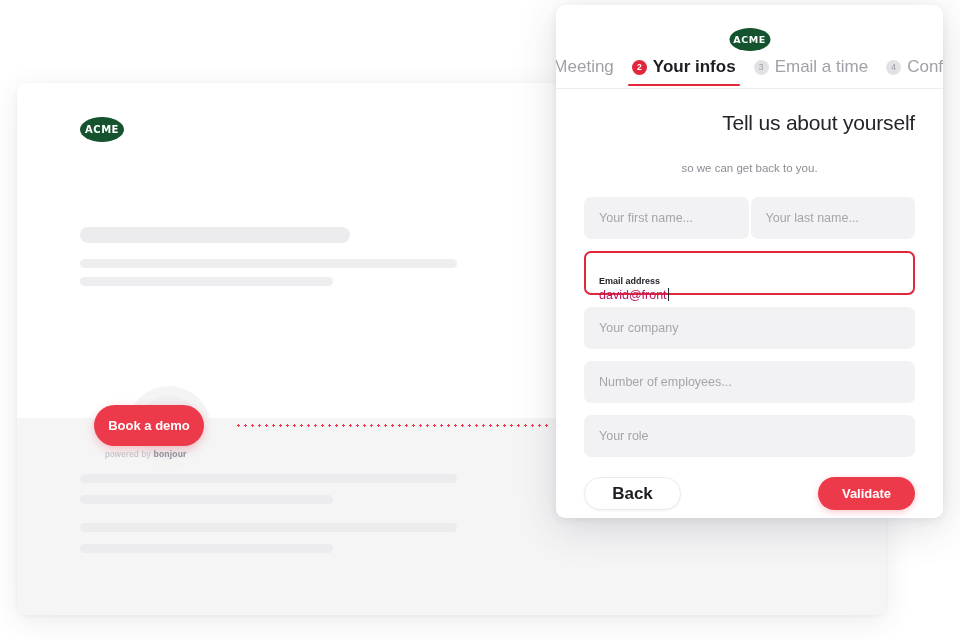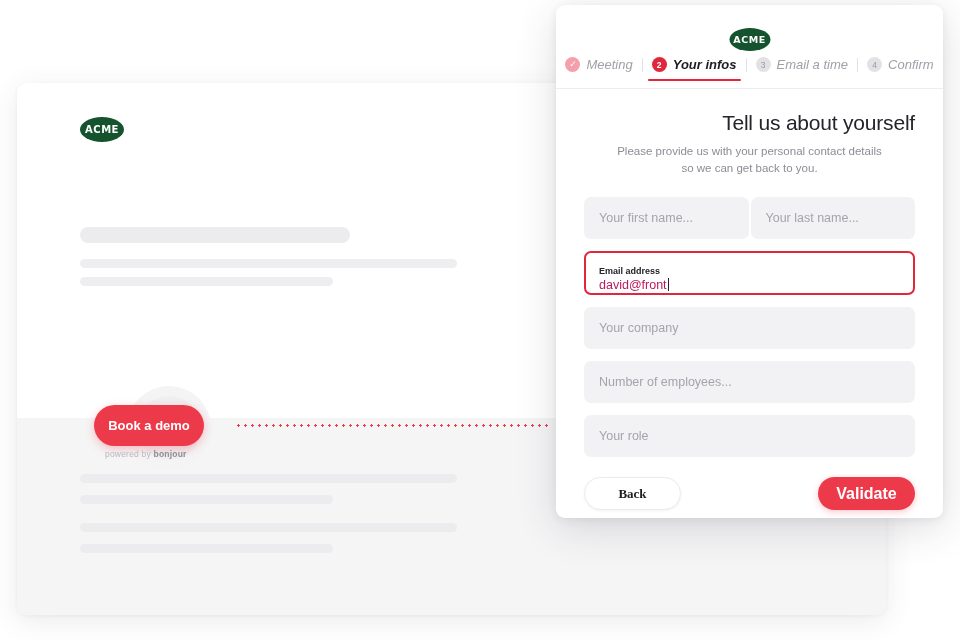--- a/index.html
+++ b/index.html
@@ -196,24 +196,23 @@
     display: flex;
     align-items: center;
     justify-content: center;
     font-family: "Liberation Sans", sans-serif;
     flex: none;
   }
   .step-badge.done { background: #f4a0aa; }
   .step-badge.current { background: #e0273c; font-weight: bold; }
   .step-badge.todo { background: #e2e2e5; color: #9a9aa2; }
   .step-label {
-    font-size: 13px;
+    font-size: 17px;
     color: #a0a0a8;
     white-space: nowrap;
-    font-style: italic;
   }
   .step.is-current .step-label {
     color: #1d1d22;
     font-weight: bold;
   }
   .step-underline {
     position: absolute;
     left: 5px;
     right: 5px;
     bottom: 0;
@@ -269,21 +268,21 @@
     margin-bottom: 12px;
     font-family: "Liberation Sans", sans-serif;
     cursor: text;
   }
   .field.half { width: 50%; }
   .field.focused {
     background: #ffffff;
     border: 2px solid #e0273c;
     height: 44px;
     display: block;
-    padding: 12px 13px 0 13px;
+    padding: 22px 13px 0 13px;
     margin-bottom: 12px;
   }
   .field-label {
     font-size: 9px;
     font-weight: bold;
     color: #23232a;
     display: block;
     line-height: 12px;
   }
   .field-value {
@@ -307,34 +306,34 @@
     align-items: center;
     margin-top: 20px;
   }
   .btn-back {
     width: 97px;
     height: 33px;
     border-radius: 17px;
     background: #ffffff;
     border: 1px solid #eaeaec;
     color: #1d1d22;
-    font-size: 13px;
+    font-size: 17px;
     font-weight: bold;
     cursor: pointer;
-    font-family: Liberation Serif, serif;
+    font-family: Liberation Sans, sans-serif;
     box-shadow: 0 1px 3px rgba(0,0,0,0.05);
   }
   .btn-validate {
     width: 97px;
     height: 33px;
     border-radius: 17px;
     background: #ed3a4b;
     border: none;
     color: #ffffff;
-    font-size: 16px;
+    font-size: 13px;
     font-weight: bold;
     cursor: pointer;
     font-family: "Liberation Sans", sans-serif;
     box-shadow: 0 2px 7px rgba(237,58,75,0.28);
   }
 </style>
 </head>
 <body>
 
 <div class="bg-card">
@@ -395,21 +394,21 @@
       <div class="step">
         <span class="step-badge todo">4</span>
         <span class="step-label">Confirm</span>
       </div>
     </div>
   </div>
 
   <div class="modal-body">
     <h1 class="title">Tell us about yourself</h1>
     <p class="subtitle">
-      <span>Please provide us with your personal contact details</span><br>
+      <br>
       <span>so we can get back to you.</span>
     </p>
 
     <div class="form">
       <div class="row">
         <div class="field half">Your first name...</div>
         <div class="field half">Your last name...</div>
       </div>
 
       <div class="field focused">

